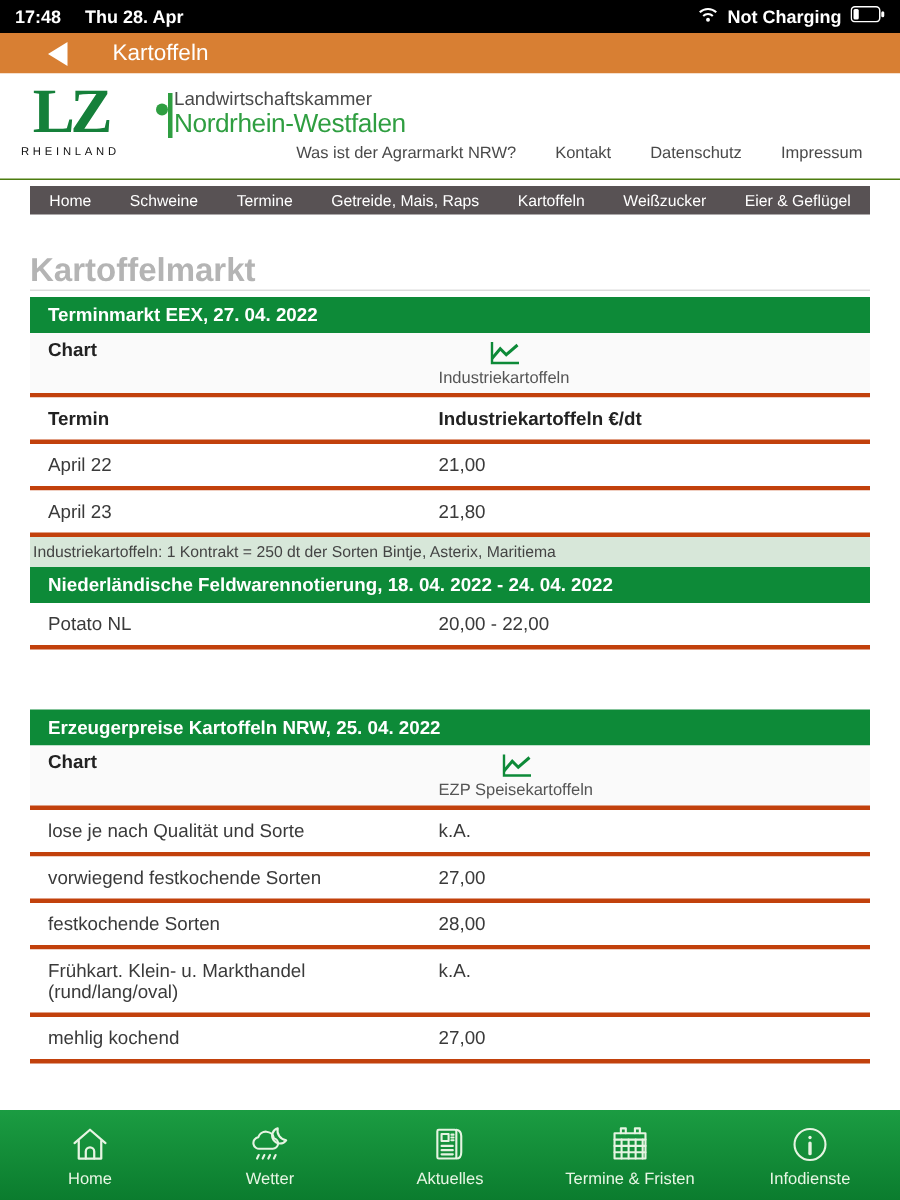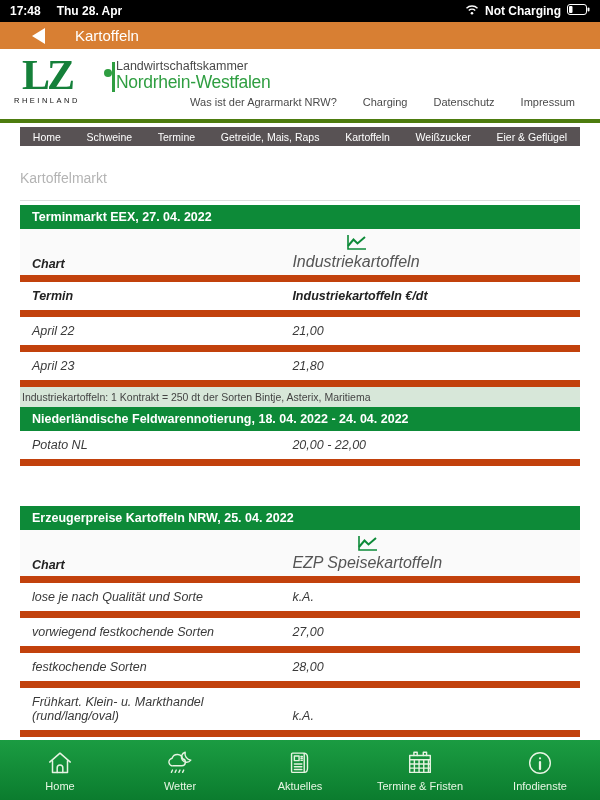--- a/index.html
+++ b/index.html
@@ -21,21 +21,21 @@
     height:27px; background:#d87f33; display:flex; align-items:center;
     color:#fff;
   }
   .back-btn {
     margin-left:32px; width:0; height:0;
     border-top:8px solid transparent; border-bottom:8px solid transparent;
     border-right:13px solid #fff; cursor:pointer;
   }
   .app-title { margin-left:30px; font-size:15px; }
   
-  .site-header { position:relative; height:70px; border-bottom:4px solid #4d7c0f; background:#fff; }
+  .site-header { position:relative; height:70px; border-bottom:1px solid #4d7c0f; background:#fff; }
   .lz-logo { position:absolute; left:14px; top:6px; text-align:center; }
   .lz-text {
     font-family:"Liberation Serif", serif; font-weight:bold;
     font-size:42px; line-height:40px; color:#15803a; letter-spacing:-3px;
   }
   .lz-sub { font-size:7.5px; letter-spacing:2.5px; color:#111; margin-top:1px; }
   .lwk-logo { position:absolute; left:104px; top:10px; display:flex; }
   .lwk-marker { width:12px; position:relative; }
   .lwk-marker .dot { position:absolute; left:0; top:10px; width:8px; height:8px; border-radius:50%; background:#2f9e41; }
   .lwk-marker .bar { position:absolute; left:8px; top:3px; width:2.5px; height:30px; background:#2f9e41; }
@@ -47,39 +47,39 @@
   }
   .header-links span { cursor:pointer; }
   
   .nav-bar {
     margin:4px 20px 0; height:19px; background:#585254;
     display:flex; align-items:center; justify-content:space-around;
     color:#fff; font-size:10.5px;
   }
   .nav-item { cursor:pointer; white-space:nowrap; padding:0 4px; }
   
-  .page-title { margin:24px 20px 14px; font-size:14px; color:#b4b4b4; font-weight:400; }
+  .page-title { margin:24px 20px 0; font-size:22px; color:#b4b4b4; font-weight:700; }
   .rule { border-top:1px solid #ddd; margin:0 20px; }
   
   .section { margin:0 20px; }
   .mt1 { margin-top:4px; } .mt2 { } .mt3 { margin-top:40px; } .mt4 { margin-top:42px; }
   .section-header {
     background:#0d8a38; color:#fff; font-weight:bold; font-size:12.5px;
     padding:5px 12px; line-height:14px;
   }
   .trow {
-    display:flex; align-items:flex-end; border-bottom:7px solid #c2410c;
-    padding:7px 12px; font-size:12.5px; color:#3a3a3a; background:#fff;font-style:italic;
+    display:flex; align-items:flex-start; border-bottom:3px solid #c2410c;
+    padding:7px 12px; font-size:12.5px; color:#3a3a3a; background:#fff;
   }
   .cell-l { width:48%; padding-right:6px; }
   .cell-r { width:52%; }
   .bold { font-weight:bold; color:#222; }
   .chart-row { background:#fafafa; padding:4px 12px; }
   .chart-widget { display:inline-flex; flex-direction:column; align-items:center; cursor:pointer; }
-  .chart-caption { font-size:16px; color:#555; margin-top:1px; }
+  .chart-caption { font-size:11px; color:#555; margin-top:1px; }
   .footnote { background:#d7e7d9; font-size:10.5px; color:#444; padding:4px 2px; }
   
   .tab-bar {
     position:absolute; left:0; bottom:0; width:600px; height:60px;
     background:linear-gradient(180deg,#1b9c42,#0b7c2e);
     display:flex; z-index:10;
   }
   .tab {
     flex:1; display:flex; flex-direction:column; align-items:center;
     justify-content:center; cursor:pointer; color:#e8f6e4;
@@ -131,21 +131,21 @@
         <div class="dot"></div>
           <div class="bar"></div>
       </div>
       <div>
         <div class="lwk-line1">Landwirtschaftskammer</div>
         <div class="lwk-line2">Nordrhein-Westfalen</div>
       </div>
     </div>
     <div class="header-links">
       <span>Was ist der Agrarmarkt NRW?</span>
-      <span>Charging</span>
+      <span>Kontakt</span>
       <span>Datenschutz</span>
       <span>Impressum</span>
     </div>
   </div>
 
   <div class="nav-bar">
     <span class="nav-item">Home</span>
     <span class="nav-item">Schweine</span>
     <span class="nav-item">Termine</span>
     <span class="nav-item">Getreide, Mais, Raps</span>

